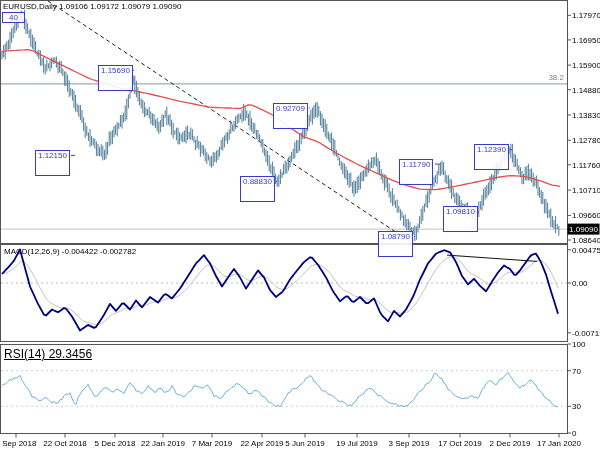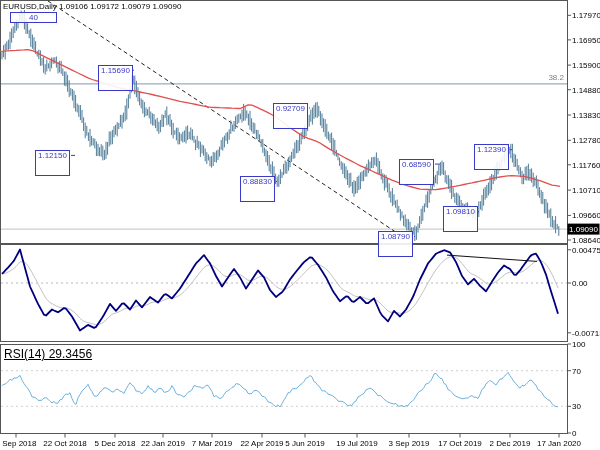--- a/index.html
+++ b/index.html
@@ -4,22 +4,22 @@
 <style>
   html,body{margin:0;padding:0;background:#fff;}
   *{box-sizing:border-box;}
   #app{position:relative;width:600px;height:450px;background:#fff;overflow:hidden;
        font-family:"Liberation Sans",sans-serif;}
   #watermark{position:absolute;left:352px;top:23px;width:220px;font-size:19px;
        color:#c9c9c9;z-index:1;letter-spacing:0.5px;}
   #chart-svg{position:absolute;left:0;top:0;z-index:2;}
   .ovl{position:absolute;z-index:3;color:#000;}
   #hdr{left:3px;top:2px;font-size:8px;}
-  #corner-tag{left:10px;top:12px;font-size:8px;color:#3a3ac8;border:1px solid #3a3ac8;
-       padding:0 18px;background:rgba(255,255,255,.85);}
+  #corner-tag{left:2px;top:12px;font-size:8px;color:#3a3ac8;border:1px solid #3a3ac8;
+       padding:0 6px;background:rgba(255,255,255,.85);}
   #macd-label{left:4px;top:247px;font-size:8px;}
   #rsi-label{left:4px;top:347px;font-size:12px;text-decoration:underline;}
   .flag{position:absolute;z-index:3;font-size:8px;line-height:9px;height:26px;
        color:#3a3ac8;border:1px solid #3a3ac8;background:rgba(255,255,255,.9);
        padding:0 2px;white-space:nowrap;}
   svg text{font-family:"Liberation Sans",sans-serif;}
 </style>
 </head>
 <body>
 
@@ -485,24 +485,25 @@
         <line x1="460" y1="433.5" x2="460" y2="437.5" stroke="#555"></line>
         <text x="460" y="446" text-anchor="middle" font-size="8">17 Oct 2019</text>
         <line x1="510" y1="433.5" x2="510" y2="437.5" stroke="#555"></line>
         <text x="510" y="446" text-anchor="middle" font-size="8">2 Dec 2019</text>
         <line x1="559" y1="433.5" x2="559" y2="437.5" stroke="#555"></line>
         <text x="559" y="446" text-anchor="middle" font-size="8">17 Jan 2020</text>
       </g>
     </svg>
   <div id="hdr" class="ovl">EURUSD,Daily  1.09106 1.09172 1.09079 1.09090</div>
   <div id="corner-tag" class="ovl">40</div>
+  <div id="macd-label" class="ovl">MACD(12,26,9) -0.004422 -0.002782</div>
   <div id="rsi-label" class="ovl">RSI(14) 29.3456</div>
   <div id="overlay">
       <div class="flag" style="left:98px;top:64.7px">1.15690</div>
       <div class="flag" style="left:35px;top:149.9px">1.12150</div>
       <div class="flag" style="left:273px;top:102.5px">0.92709</div>
       <div class="flag" style="left:240px;top:176.0px">0.88830</div>
-      <div class="flag" style="left:399px;top:158.6px">0.68590</div>
+      <div class="flag" style="left:399px;top:158.6px">1.11790</div>
       <div class="flag" style="left:474px;top:144.2px">1.12390</div>
       <div class="flag" style="left:443px;top:206.3px">1.09810</div>
       <div class="flag" style="left:378px;top:230.9px">1.08790</div>
     </div>
 </div>
 
 </body></html>

